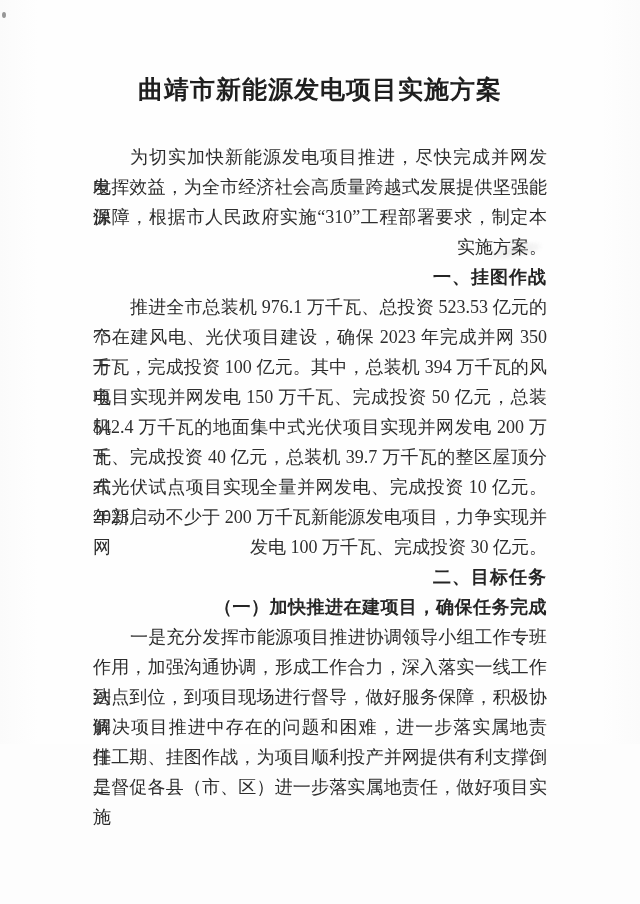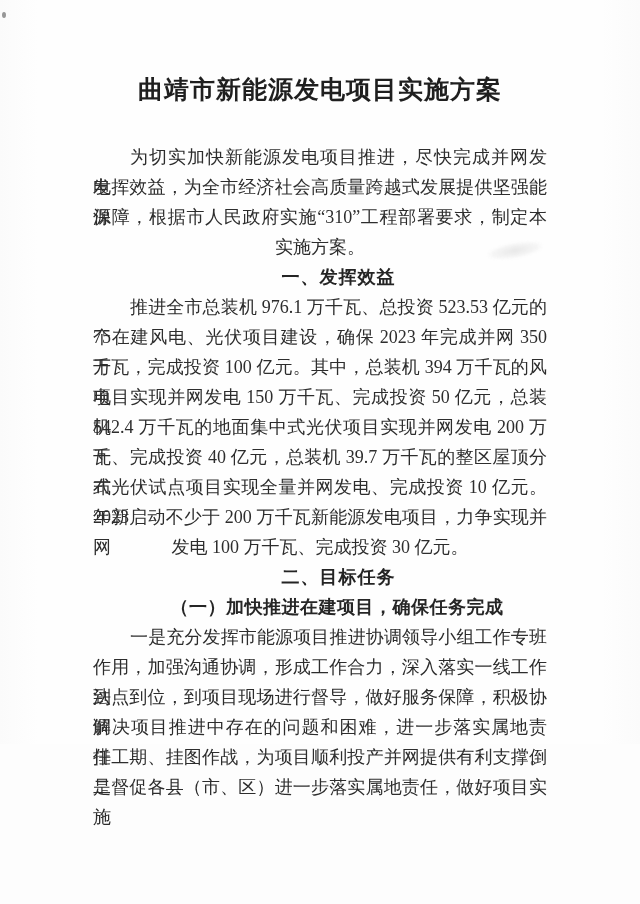--- a/index.html
+++ b/index.html
@@ -40,21 +40,21 @@
     color: #2d2d2d;
   }
   .block {
     margin: 0;
   }
   .line {
     font-size: 18px;
     line-height: 30px;
     height: 30px;
     white-space: nowrap;
-    text-align: center;
+    text-align: right;
     color: #2d2d2d;
   }
   .line.fill {
     white-space: normal;
     text-align: justify;
     text-align-last: justify;
   }
   .line.indent {
     text-indent: 37px;
   }
@@ -107,21 +107,21 @@
   <div class="doc-title">曲靖市新能源发电项目实施方案</div>
 
   <div class="doc-body" id="doc-body">
       <div class="block paragraph">
         <div class="line indent fill">为切实加快新能源发电项目推进，尽快完成并网发电、</div>
         <div class="line fill">发挥效益，为全市经济社会高质量跨越式发展提供坚强能源</div>
         <div class="line fill">保障，根据市人民政府实施“310”工程部署要求，制定本</div>
         <div class="line">实施方案。</div>
       </div>
       <div class="block heading">
-        <div class="line">一、发挥效益</div>
+        <div class="line">一、挂图作战</div>
       </div>
       <div class="block paragraph">
         <div class="line indent fill">推进全市总装机 976.1 万千瓦、总投资 523.53 亿元的 75</div>
         <div class="line fill">个在建风电、光伏项目建设，确保 2023 年完成并网 350 万</div>
         <div class="line fill">千瓦，完成投资 100 亿元。其中，总装机 394 万千瓦的风电</div>
         <div class="line fill">项目实现并网发电 150 万千瓦、完成投资 50 亿元，总装机</div>
         <div class="line fill">542.4 万千瓦的地面集中式光伏项目实现并网发电 200 万千</div>
         <div class="line fill">瓦、完成投资 40 亿元，总装机 39.7 万千瓦的整区屋顶分布</div>
         <div class="line fill">式光伏试点项目实现全量并网发电、完成投资 10 亿元。2023</div>
         <div class="line fill">年新启动不少于 200 万千瓦新能源发电项目，力争实现并网</div>

